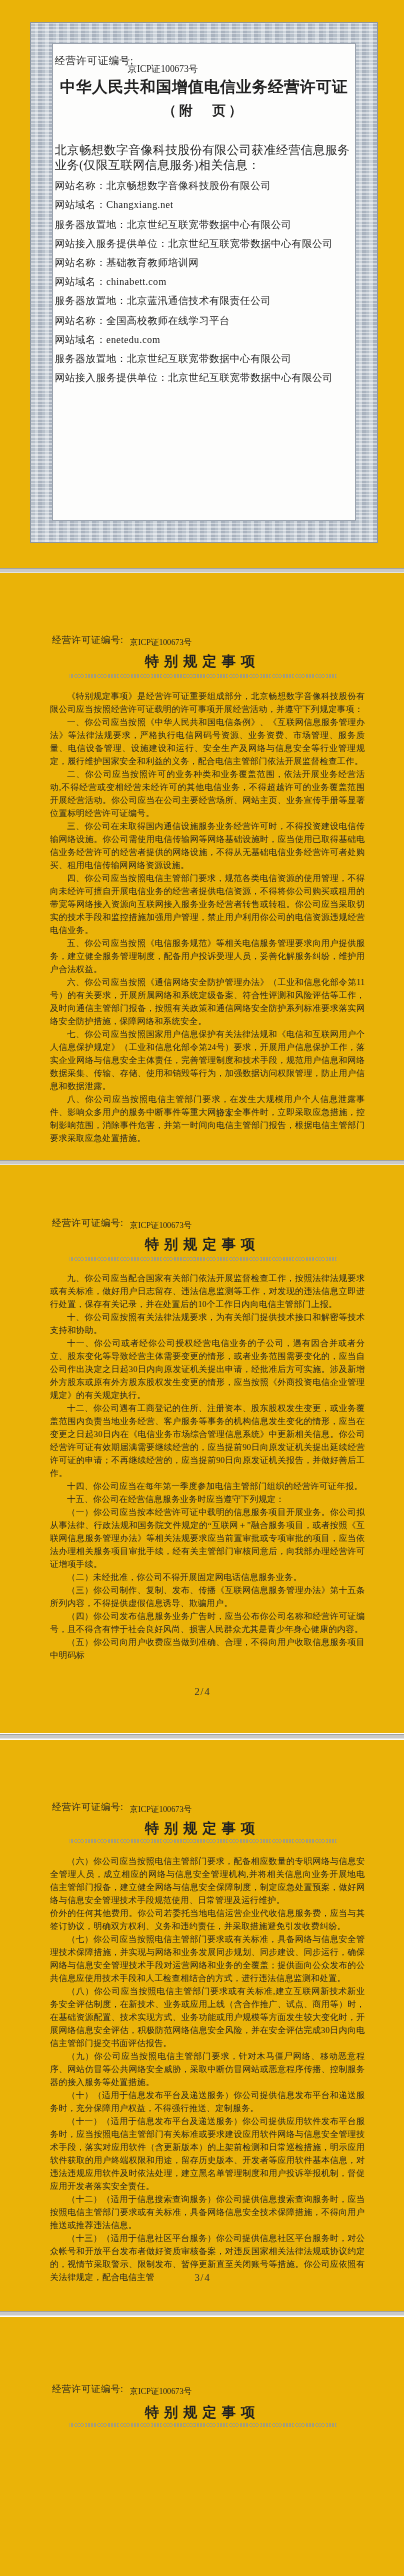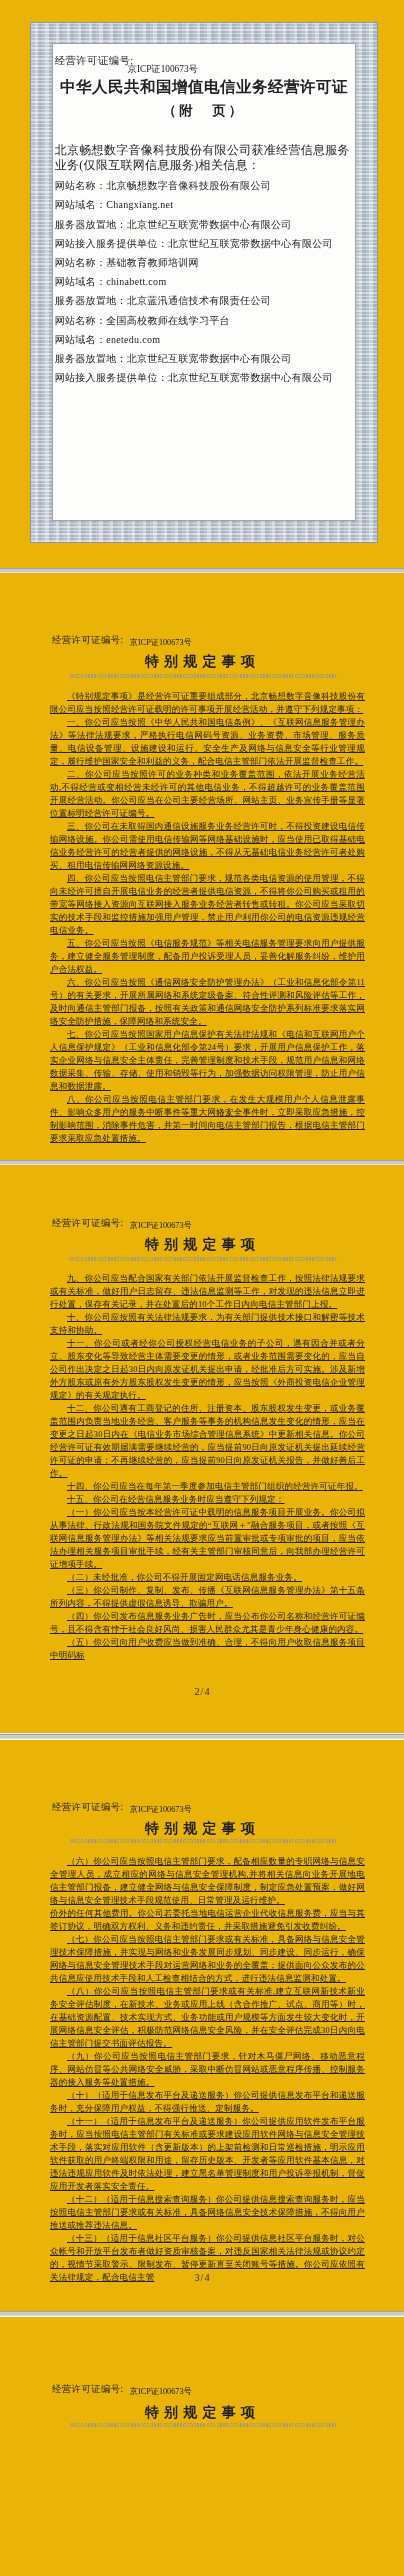--- a/index.html
+++ b/index.html
@@ -51,21 +51,21 @@
   }
   .zigzag{
     position:absolute;left:50%;transform:translateX(-50%);width:267px;height:3.6px;opacity:.75;
     background:
       repeating-linear-gradient(115deg, #8f969e 0 0.8px, transparent 0.8px 2.6px),
       repeating-linear-gradient(65deg, #8f969e 0 0.8px, transparent 0.8px 2.6px);
   }
   .prov-body{position:absolute;left:50px;width:315px;}
   .para{
     font-size:8.5px;line-height:13px;letter-spacing:0.2px;
-    text-align:justify;text-indent:2em;margin:0;text-decoration:underline;
+    text-align:justify;text-indent:2em;margin:0;
   }
   .para.no-indent{text-indent:0;}
   .page-num{
     position:absolute;left:0;width:100%;text-align:center;
     font-size:10.3px;color:#333;letter-spacing:1px;
   }
 </style>
 </head>
 <body>
 

